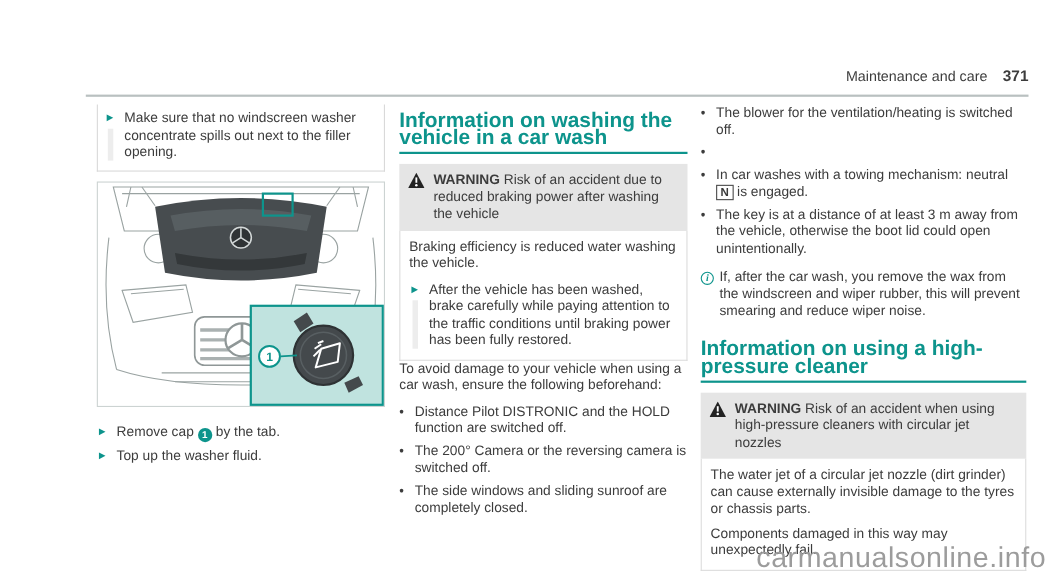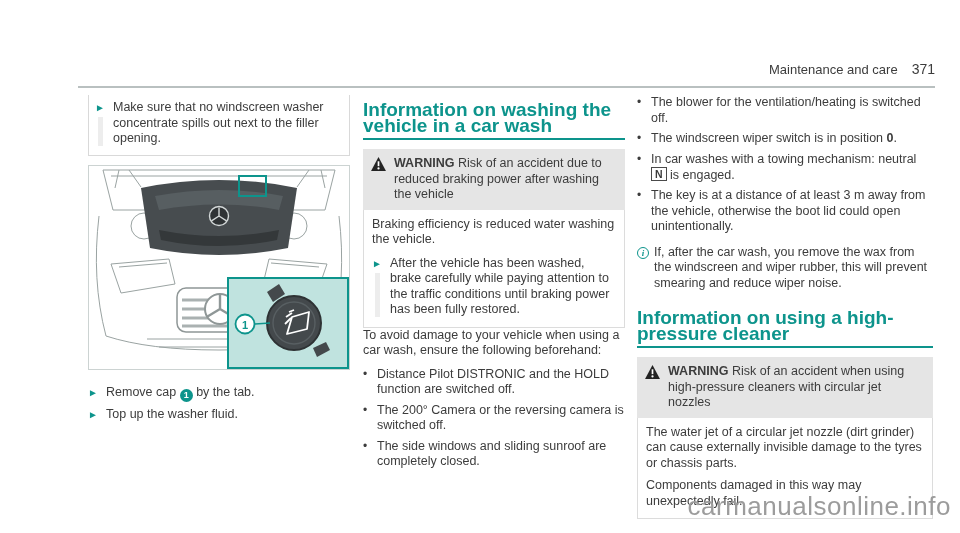--- a/index.html
+++ b/index.html
@@ -3,21 +3,21 @@
 <meta charset="utf-8">
 <style>
   * { margin:0; padding:0; box-sizing:border-box; }
   html,body { width:960px; height:533px; background:#fff; overflow:hidden; }
   body { position:relative; font-family:"Liberation Sans","DejaVu Sans",sans-serif;
          font-size:12.5px; line-height:15.5px; color:#3c3c3c; }
 
   
   .page-header { position:absolute; top:62px; right:25px; text-align:right; white-space:nowrap; }
   .page-header .section { font-size:13px; }
-  .page-header .pagenum { font-weight:normal; font-size:14px; margin-left:14px; }
+  .page-header .pagenum { font-weight:bold; font-size:14px; margin-left:14px; }
   .header-rule { position:absolute; top:86px; left:78px; right:25px; height:2px;
                  background:#b9c0c0; }
 
   
   .col { position:absolute; top:95px; }
   .col-left  { left:88px;  width:262px; }
   .col-mid   { left:363px; width:262px; }
   .col-right { left:637px; width:296px; }
   .step-row { display:flex; margin-bottom:5px; }
   .step-marker { width:18px; flex:0 0 18px; display:flex; flex-direction:column; align-items:flex-start; }
@@ -239,24 +239,20 @@
 
 <div class="col col-right">
 
   <div>
     <div class="bullet-row">
       <span class="bullet-dot">•</span>
       <span class="txt">The blower for the ventilation/heating is switched off.</span>
     </div>
     <div class="bullet-row">
       <span class="bullet-dot">•</span>
-      <span class="txt">
-        <span>The windscreen wiper switch is in position</span>
-        <span class="bold-key">0</span><span>.</span>
-      </span>
     </div>
     <div class="bullet-row">
       <span class="bullet-dot">•</span>
       <span class="txt">
         <span>In car washes with a towing mechanism: neutral</span>
         <span class="boxed-key">N</span>
         <span>is engaged.</span>
       </span>
     </div>
     <div class="bullet-row">

